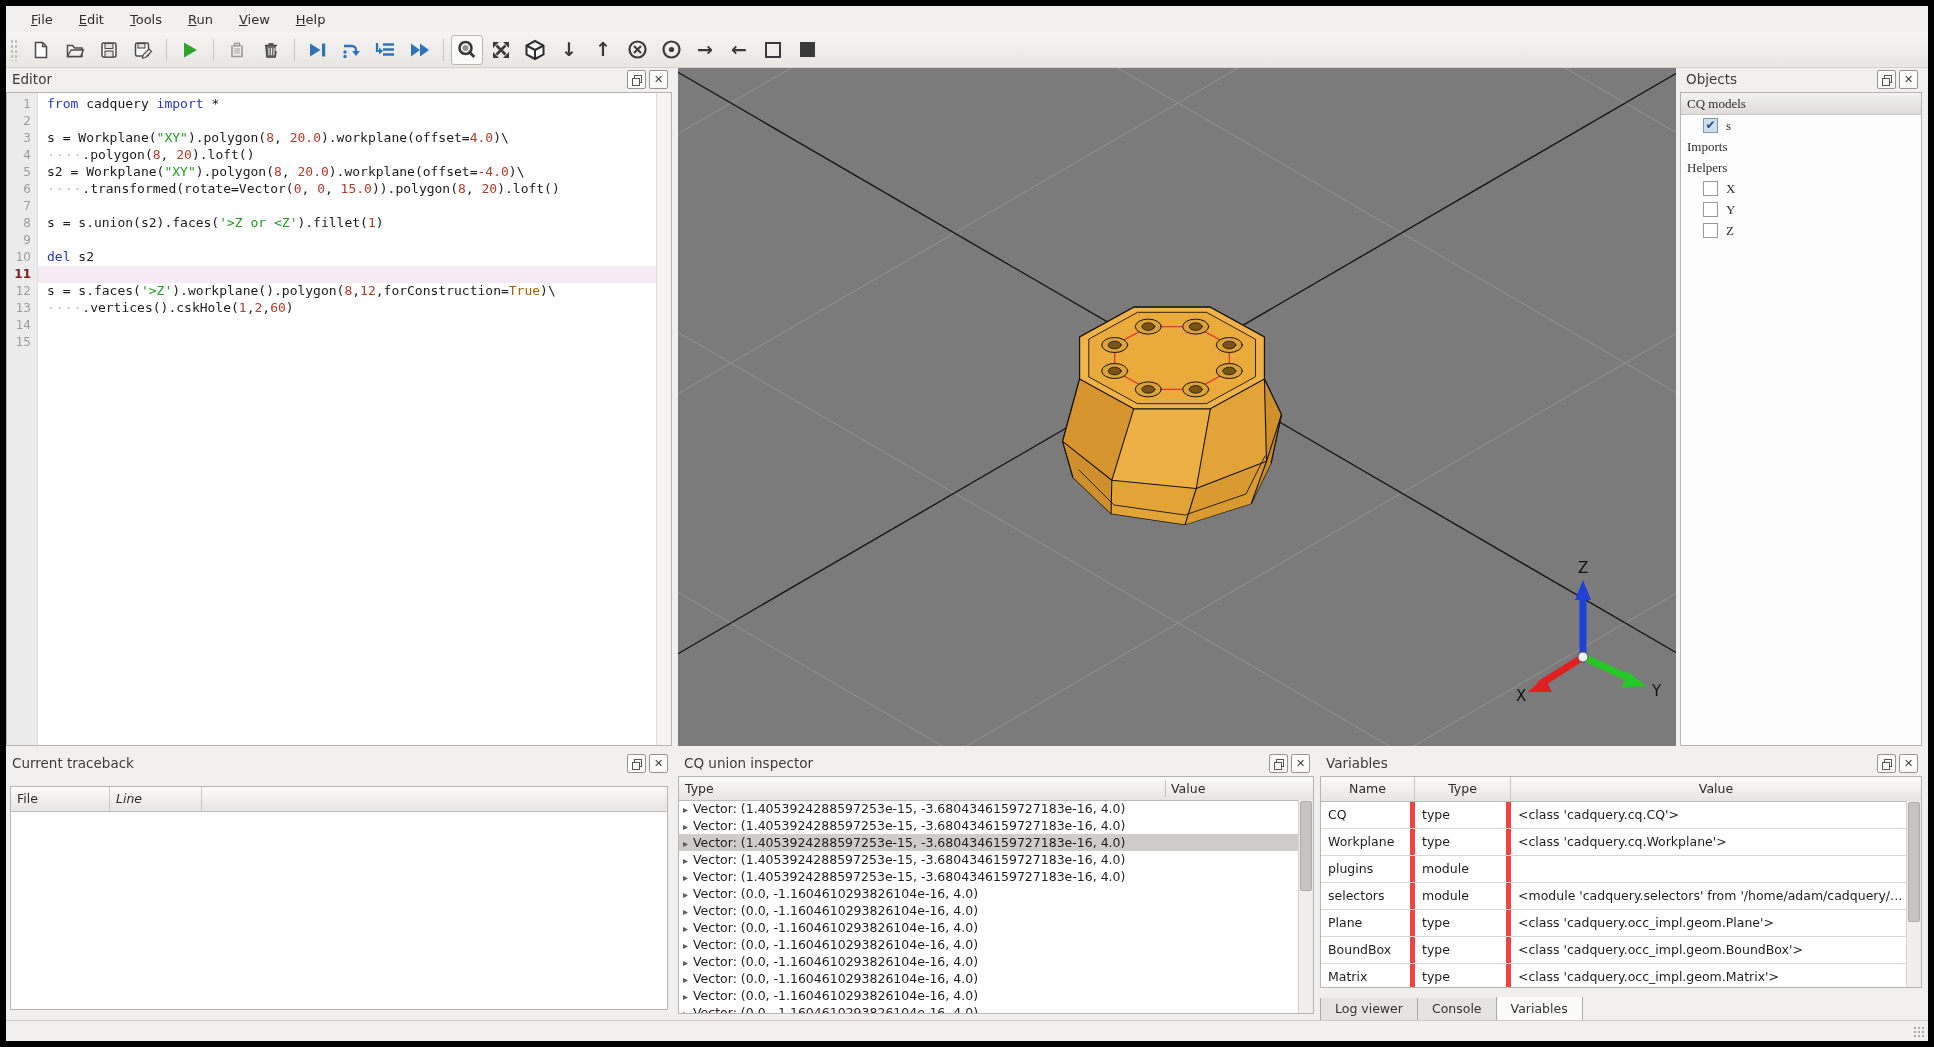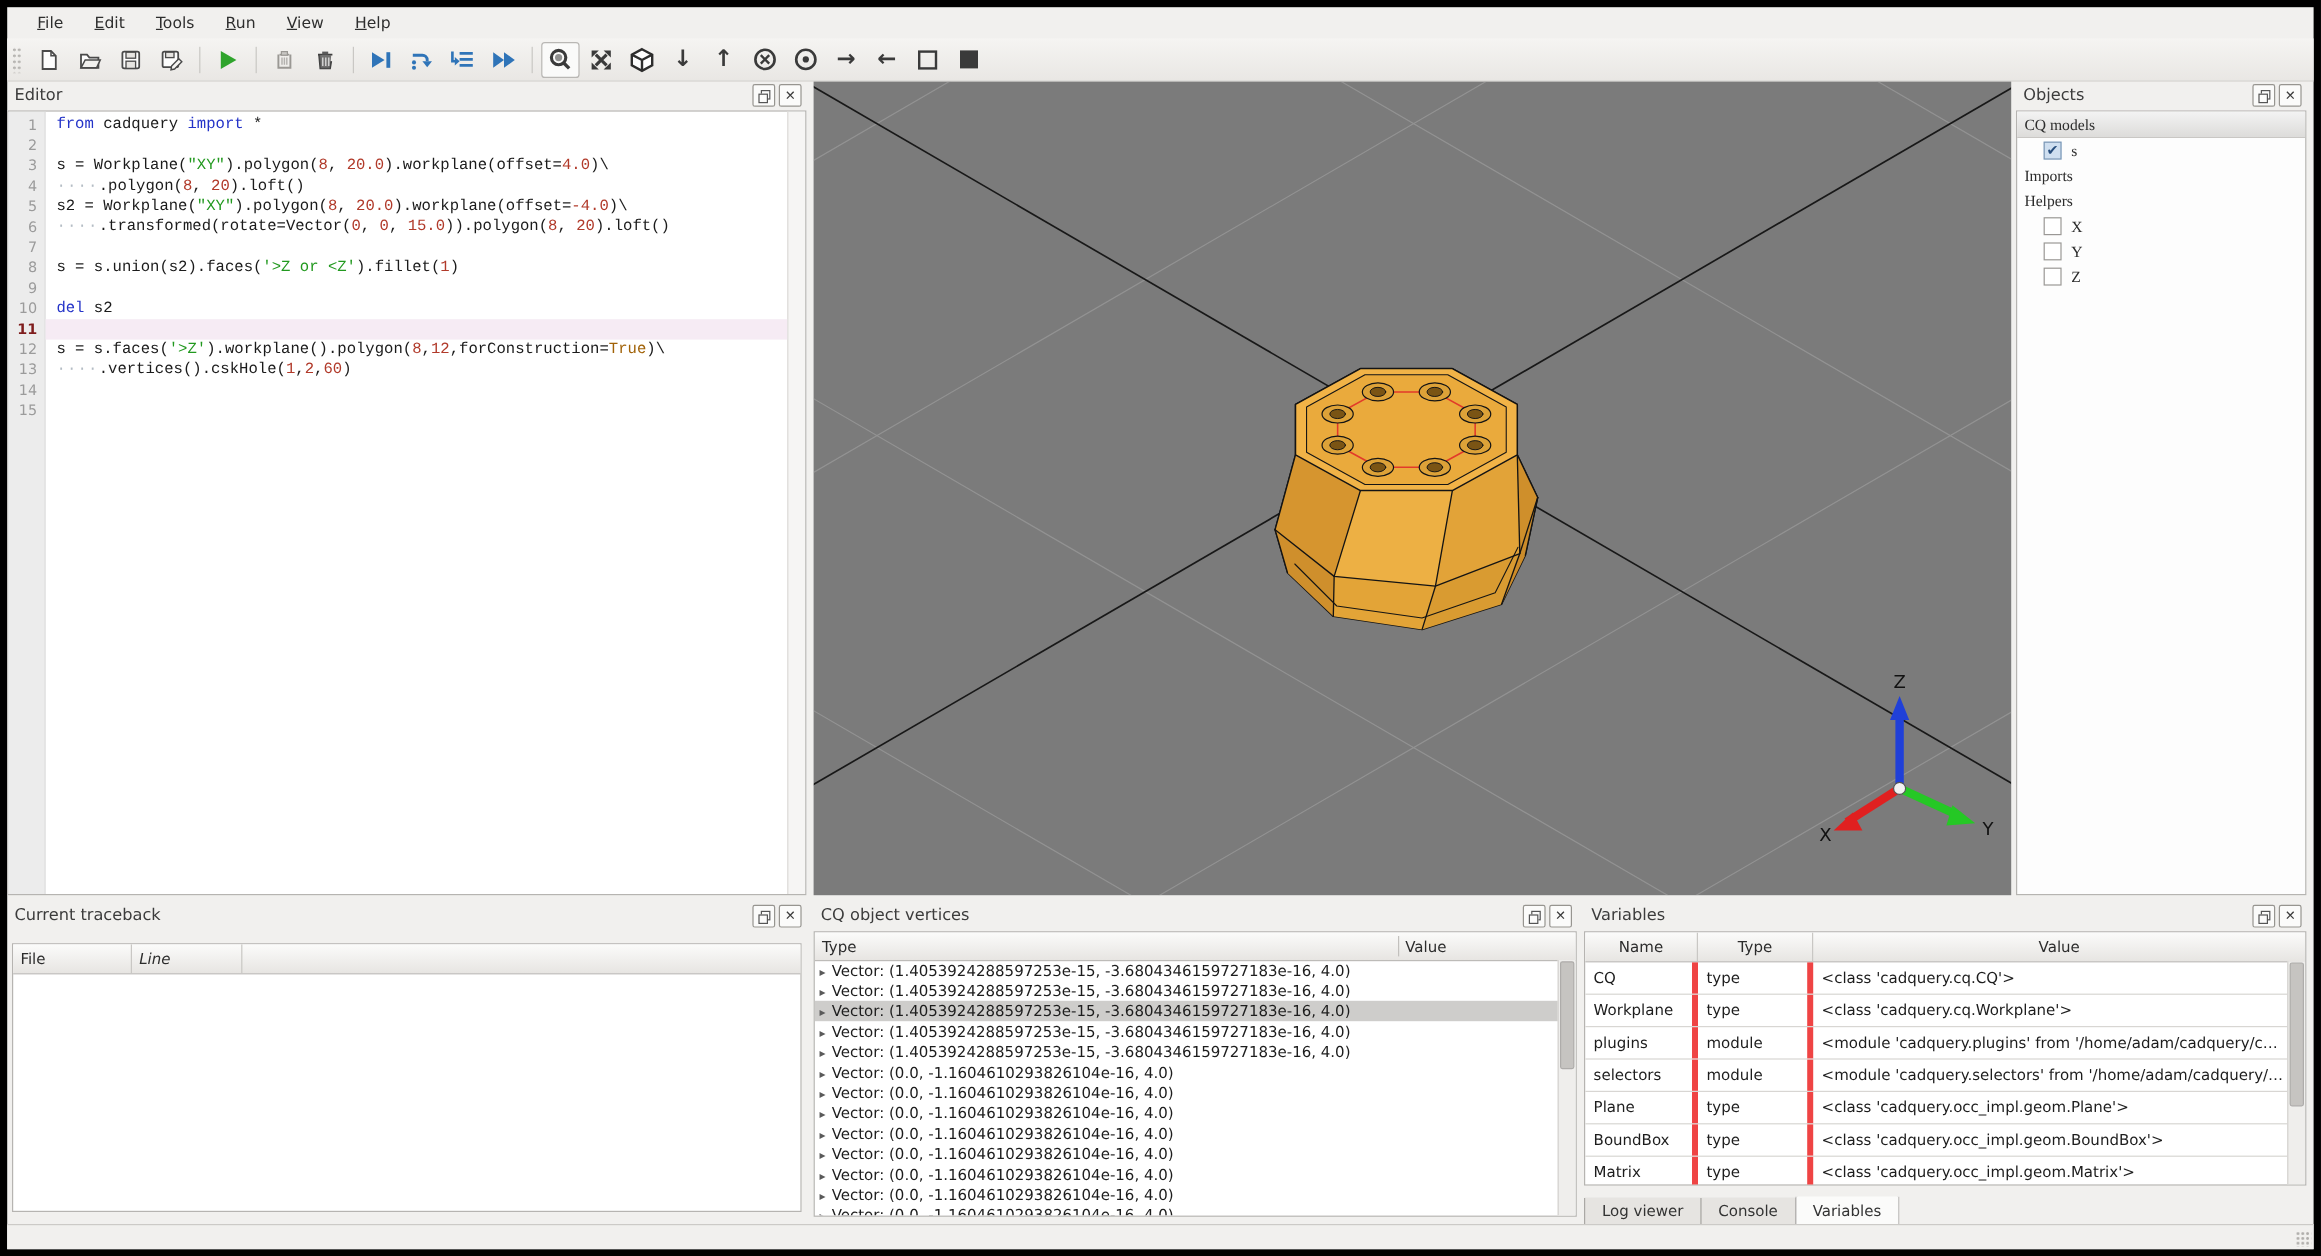--- a/index.html
+++ b/index.html
@@ -38,21 +38,21 @@
 
   
   .editor-body{position:absolute;left:0;top:24px;right:0;bottom:0;background:#fff;
     border:1px solid #b6b4b1;box-sizing:border-box;overflow:hidden;}
   .gutter{position:absolute;left:0;top:0;width:30px;bottom:0;background:#ececec;border-right:1px solid #dedede;}
   .ed-scroll{position:absolute;right:0;top:0;width:14px;bottom:0;background:#f6f5f4;border-left:1px solid #dcdad7;}
   .code-lines{position:absolute;left:0;top:3px;right:15px;font-family:"DejaVu Sans Mono",monospace;font-size:13px;}
   .code-line{position:relative;height:17px;white-space:pre;}
   .code-line .ln{position:absolute;left:0;top:0;width:24px;text-align:right;color:#9b9b9b;font-size:12px;
     font-family:"DejaVu Sans",sans-serif;padding-top:1px;}
-  .code-line .txt{position:absolute;left:40px;right:0;top:0;bottom:0;color:#1b1b1b;font-family:Liberation Mono, monospace;}
+  .code-line .txt{position:absolute;left:40px;right:0;top:0;bottom:0;color:#1b1b1b;}
   .code-line.current .txt{left:31px;padding-left:9px;background:#f6ebf4;}
   .code-line.current .ln{color:#7f1d1d;font-weight:bold;}
   .tok-kw{color:#2433c8;} .tok-str{color:#22991f;} .tok-num{color:#b13a2a;}
   .tok-bool{color:#a16207;} .tok-ws{color:#b4bcc4;letter-spacing:1px;} .tok-pl{color:#1b1b1b;}
 
   
   .viewport{position:absolute;background:#7b7b7b;overflow:hidden;}
 
   
   .tree-body{position:absolute;left:0;top:24px;right:0;bottom:0;background:#fdfdfd;
@@ -421,21 +421,21 @@
     </div>
     <div class="traceback-box">
       <div class="tb-cols tbl-hdr">
         <div style="width:99px;">File</div>
         <div style="width:92px;font-style:italic;">Line</div>
       </div>
     </div>
   </div>
 
   <div class="panel" style="left:672px;top:746px;width:636px;height:262px;">
-    <div class="panel-title">CQ object vertices</div>
+    <div class="panel-title">CQ union inspector</div>
     <div class="panel-btns">
       <span class="wbtn">
           <span class="float-g"></span>
         </span>
       <span class="wbtn">
           <span>✕</span>
         </span>
     </div>
     <div class="insp-body">
       <div class="insp-hdr tbl-hdr">
@@ -487,21 +487,20 @@
             <div class="c-val" style="border-right: none;">&lt;class 'cadquery.cq.CQ'&gt;</div>
           </div>
           <div class="vars-row">
             <div class="c-name">Workplane</div>
             <div class="c-type">type</div>
             <div class="c-val" style="border-right: none;">&lt;class 'cadquery.cq.Workplane'&gt;</div>
           </div>
           <div class="vars-row">
             <div class="c-name">plugins</div>
             <div class="c-type">module</div>
-            <div class="c-val" style="border-right: none;">&lt;module 'cadquery.plugins' from '/home/adam/cadquery/c…</div>
           </div>
           <div class="vars-row">
             <div class="c-name">selectors</div>
             <div class="c-type">module</div>
             <div class="c-val" style="border-right: none;">&lt;module 'cadquery.selectors' from '/home/adam/cadquery/…</div>
           </div>
           <div class="vars-row">
             <div class="c-name">Plane</div>
             <div class="c-type">type</div>
             <div class="c-val" style="border-right: none;">&lt;class 'cadquery.occ_impl.geom.Plane'&gt;</div>

